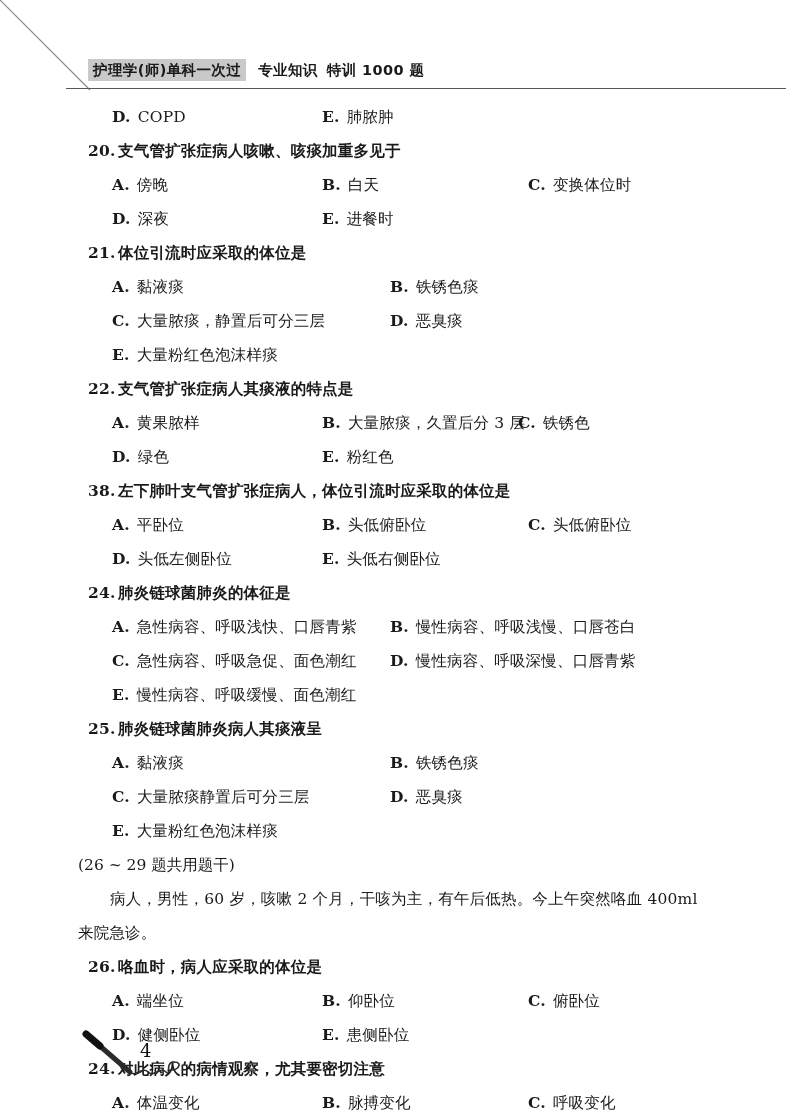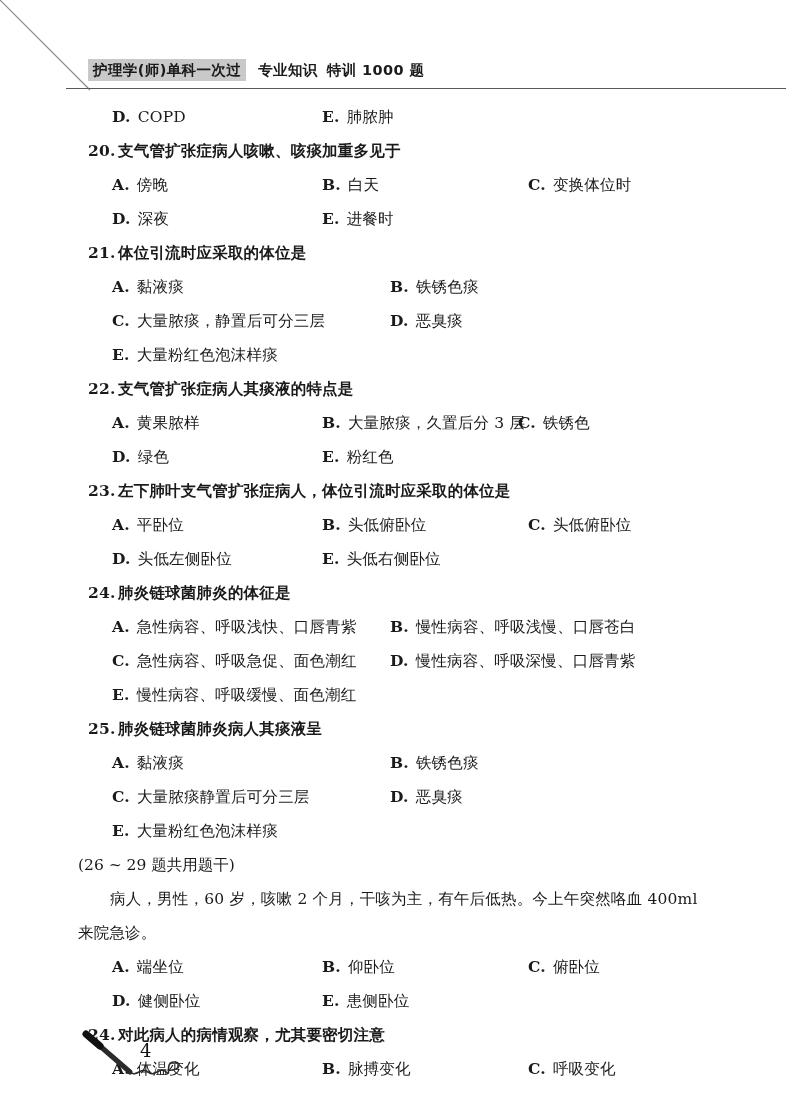--- a/index.html
+++ b/index.html
@@ -230,21 +230,21 @@
       <span class="opt col-a"><span class="lab">A.</span><span class="txt">黄果脓样</span></span>
       <span class="opt col-b"><span class="lab">B.</span><span class="txt">大量脓痰，久置后分 3 层</span></span>
       <span class="opt col-c-tight"><span class="lab">C.</span><span class="txt">铁锈色</span></span>
     </div>
     <div class="optrow">
       <span class="opt col-a"><span class="lab">D.</span><span class="txt">绿色</span></span>
       <span class="opt col-b"><span class="lab">E.</span><span class="txt">粉红色</span></span>
     </div>
 
     <div class="qline">
-      <span class="qnum">23.</span><span class="qstem">左下肺叶支气管扩张症病人，体位引流时应采取的体位是</span>
+      <span class="qnum">38.</span><span class="qstem">左下肺叶支气管扩张症病人，体位引流时应采取的体位是</span>
     </div>
     <div class="optrow">
       <span class="opt col-a"><span class="lab">A.</span><span class="txt">平卧位</span></span>
       <span class="opt col-b"><span class="lab">B.</span><span class="txt">头低俯卧位</span></span>
       <span class="opt col-c"><span class="lab">C.</span><span class="txt">头低俯卧位</span></span>
     </div>
     <div class="optrow">
       <span class="opt col-a"><span class="lab">D.</span><span class="txt">头低左侧卧位</span></span>
       <span class="opt col-b"><span class="lab">E.</span><span class="txt">头低右侧卧位</span></span>
     </div>
@@ -275,20 +275,23 @@
       <span class="opt col-a"><span class="lab">C.</span><span class="txt">大量脓痰静置后可分三层</span></span>
       <span class="opt col-b-wide"><span class="lab">D.</span><span class="txt">恶臭痰</span></span>
     </div>
     <div class="optrow">
       <span class="opt col-a"><span class="lab">E.</span><span class="txt">大量粉红色泡沫样痰</span></span>
     </div>
 
     <div class="note">(26 ~ 29 题共用题干)</div>
     <div class="case">病人，男性，60 岁，咳嗽 2 个月，干咳为主，有午后低热。今上午突然咯血 400ml 来院急诊。</div>
 
+    <div class="qline">
+      <span class="qnum">26.</span><span class="qstem">咯血时，病人应采取的体位是</span>
+    </div>
     <div class="optrow">
       <span class="opt col-a"><span class="lab">A.</span><span class="txt">端坐位</span></span>
       <span class="opt col-b"><span class="lab">B.</span><span class="txt">仰卧位</span></span>
       <span class="opt col-c"><span class="lab">C.</span><span class="txt">俯卧位</span></span>
     </div>
     <div class="optrow">
       <span class="opt col-a"><span class="lab">D.</span><span class="txt">健侧卧位</span></span>
       <span class="opt col-b"><span class="lab">E.</span><span class="txt">患侧卧位</span></span>
     </div>
 

